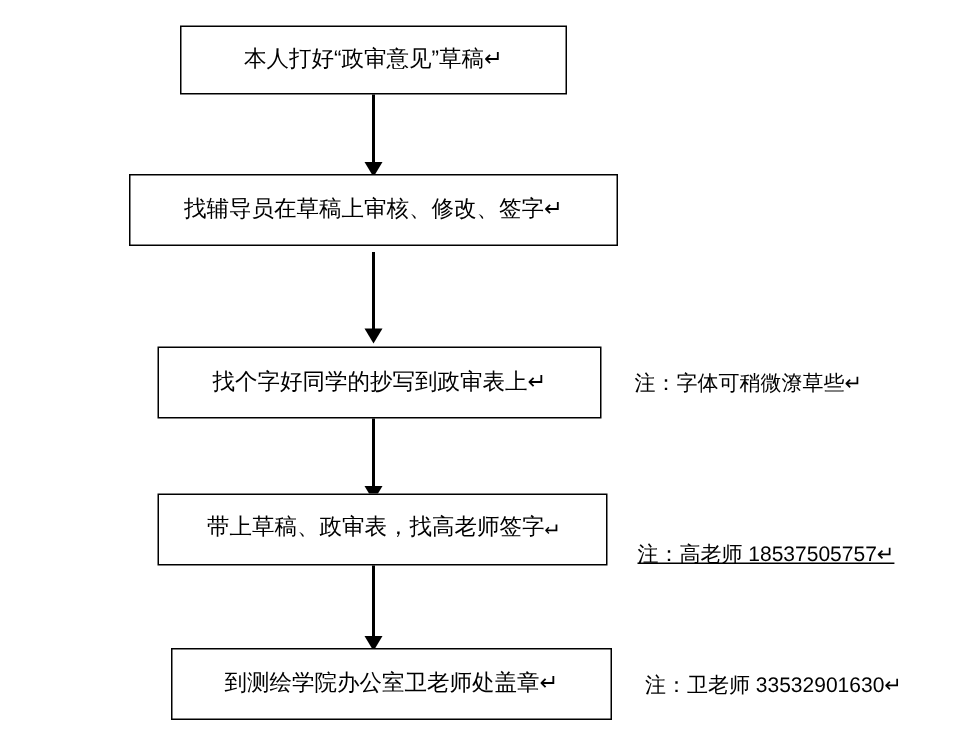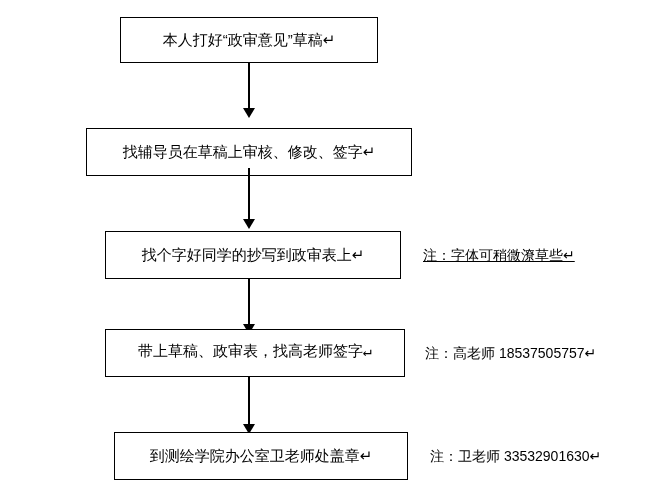--- a/index.html
+++ b/index.html
@@ -60,41 +60,41 @@
 
 <div id="flow">
 
   <div class="node" style="left:120px; top:17px; width:258px; height:46px;">
     <span class="node-label">本人打好“政审意见”草稿↵</span>
   </div>
 
   <div class="connector" style="left:248px; top:63px; height:48px;"></div>
   <div class="arrowhead" style="left:243px; top:108px;"></div>
 
-  <div class="node" style="left:86px; top:128px; width:326px; height:48px;justify-content:center;">
+  <div class="node" style="left:86px; top:116px; width:326px; height:48px;justify-content:center;">
     <span class="node-label">找辅导员在草稿上审核、修改、签字↵</span>
   </div>
 
   <div class="connector" style="left:248px; top:168px; height:54px;"></div>
   <div class="arrowhead" style="left:243px; top:219px;"></div>
 
   <div class="node" style="left:105px; top:231px; width:296px; height:48px;">
     <span class="node-label">找个字好同学的抄写到政审表上↵</span>
   </div>
-  <div class="note" style="left:423px; top:247px;text-decoration:underline;">
+  <div class="note" style="left:423px; top:247px;">
     <span>注：字体可稍微潦草些↵</span>
   </div>
 
   <div class="connector" style="left:248px; top:279px; height:48px;"></div>
   <div class="arrowhead" style="left:243px; top:324px;"></div>
 
   <div class="node" style="left:105px; top:329px; width:300px; height:48px;font-family:Liberation Mono, monospace;">
     <span class="node-label">带上草稿、政审表，找高老师签字↵</span>
   </div>
-  <div class="note" style="left:425px; top:345px;">
+  <div class="note" style="left:425px; top:361px;text-decoration:underline;">
     <span>注：高老师 18537505757↵</span>
   </div>
 
   <div class="connector" style="left:248px; top:377px; height:50px;"></div>
   <div class="arrowhead" style="left:243px; top:424px;"></div>
 
   <div class="node" style="left:114px; top:432px; width:294px; height:48px;text-align:center;">
     <span class="node-label">到测绘学院办公室卫老师处盖章↵</span>
   </div>
   <div class="note" style="left:430px; top:448px;">

